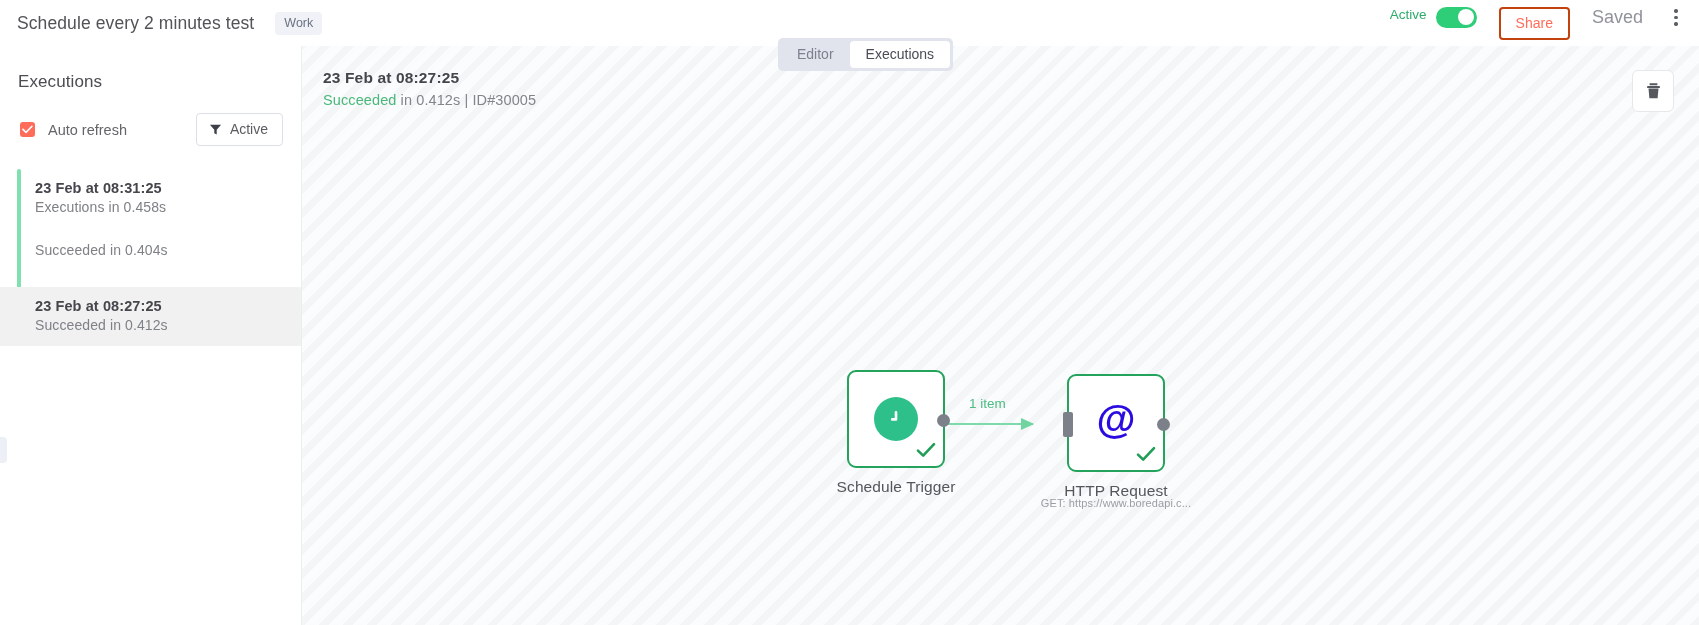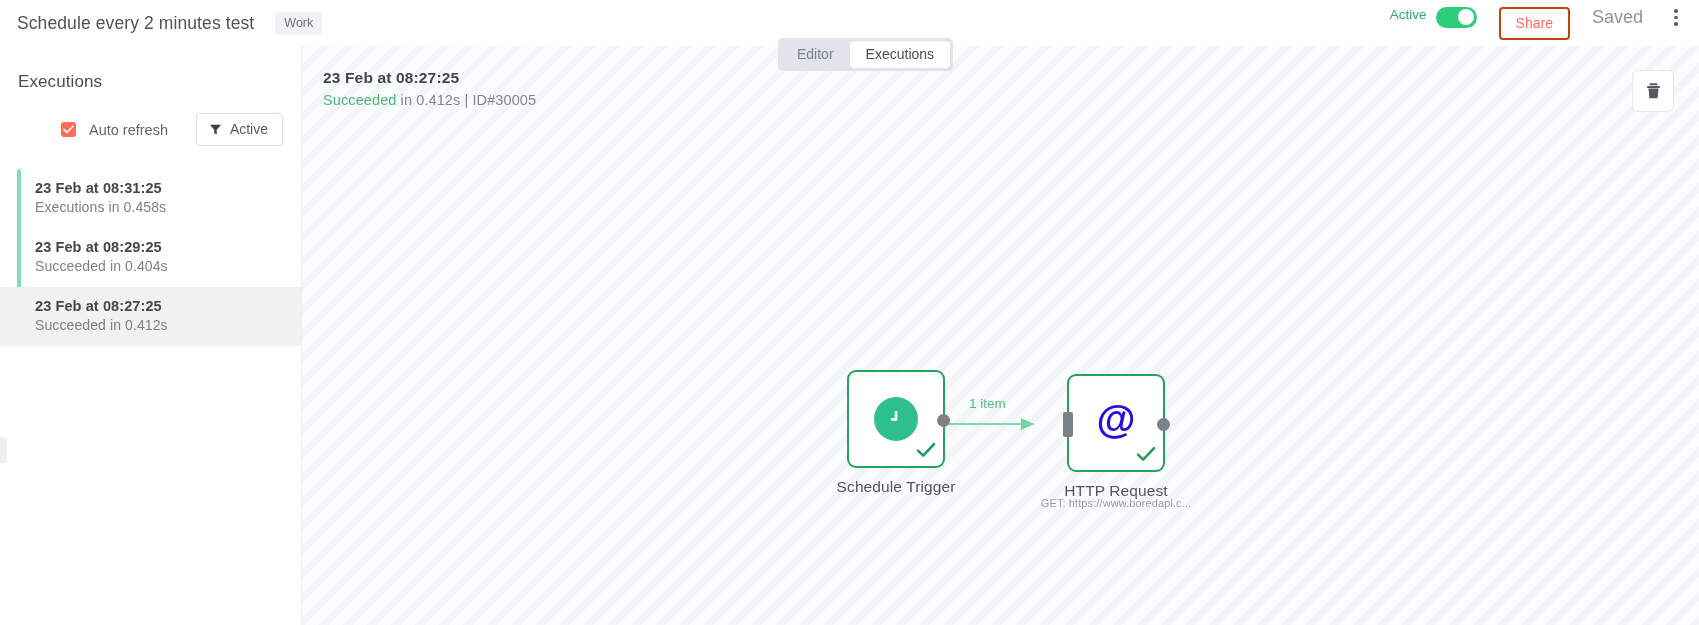--- a/index.html
+++ b/index.html
@@ -63,21 +63,21 @@
 
   
   .sidebar {
     position: absolute; top: 46px; left: 0; width: 302px; height: 579px;
     background: #ffffff; border-right: 1px solid #ecedef; z-index: 30;
   }
   .sidebar-title {
     font-size: 17px; color: #4b4d52; padding: 26px 0 0 18px; letter-spacing: .1px;
   }
   .sidebar-controls {
-    display: flex; align-items: center; padding: 21px 18px 0 20px; margin-left: 41px;
+    display: flex; align-items: center; padding: 21px 18px 0 20px;
   }
   .checkbox {
     width: 15px; height: 15px; border-radius: 3px; background: #ff6d5a;
     display: flex; align-items: center; justify-content: center; cursor: pointer; flex: 0 0 auto;
   }
   .checkbox svg { display: block; }
   .autorefresh-label { margin-left: 13px; font-size: 14.5px; color: #636569; }
   .filters-btn {
     margin-left: auto; display: flex; align-items: center; gap: 8px;
     border: 1px solid #dcdfe6; background: #fff; border-radius: 4px;
@@ -212,21 +212,20 @@
 
     <div class="exec-list">
       <div class="exec-rail"></div>
 
       <div class="exec-item">
         <div class="time">23 Feb at 08:31:25</div>
         <div class="status">Executions in 0.458s</div>
       </div>
 
       <div class="exec-item">
-        <div class="time">23 Feb at 08:29:25</div>
         <div class="status">Succeeded in 0.404s</div>
       </div>
 
       <div class="exec-item selected">
         <div class="time">23 Feb at 08:27:25</div>
         <div class="status">Succeeded in 0.412s</div>
       </div>
     </div>
   </div>
 

